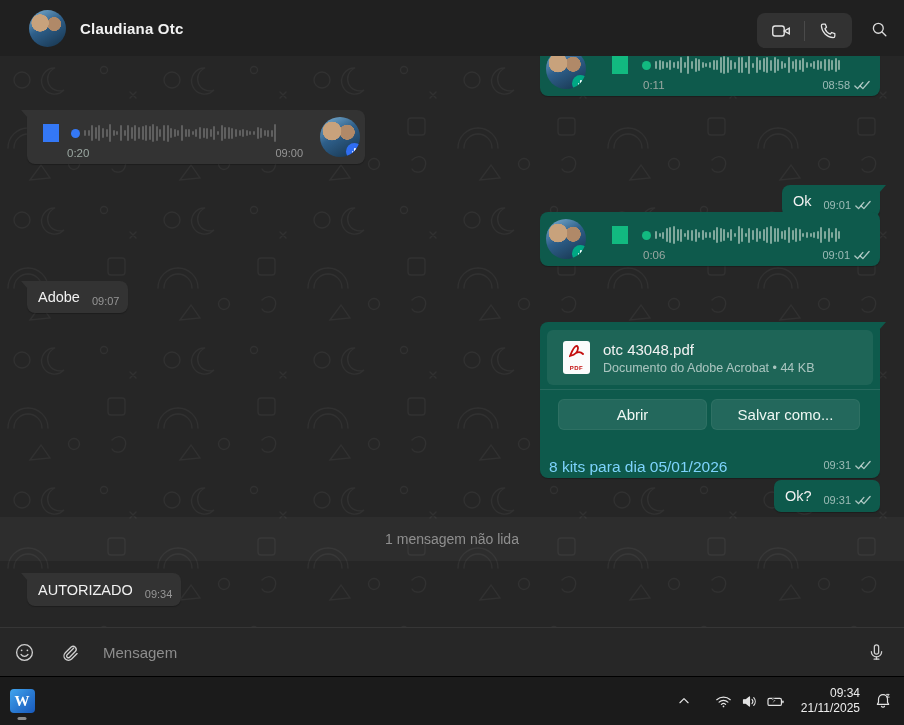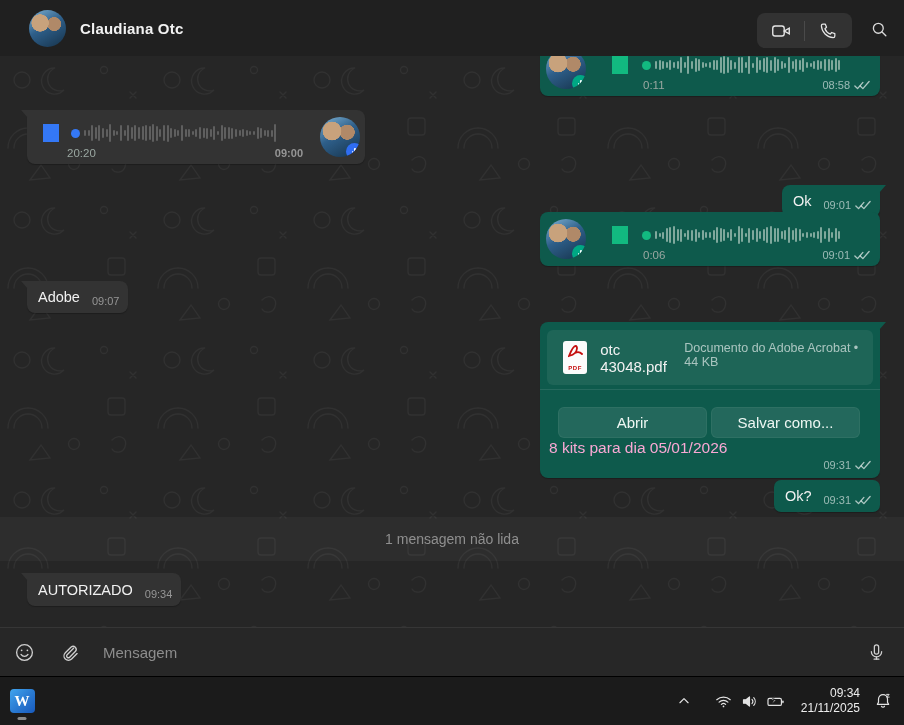--- a/index.html
+++ b/index.html
@@ -69,29 +69,29 @@
   .blue-accent  { color:#3478f6; fill:#3478f6; background:#3478f6; }
 
   
   .doc-bubble { width:340px; height:156px; }
   .doc-card { position:absolute; top:8px; left:7px; right:7px; height:55px;
     background:rgba(255,255,255,.065); border-radius:6px; display:flex; align-items:center; cursor:pointer; }
   .pdf-icon { width:27px; height:33px; background:#fbfbfb; border-radius:3px; margin:0 13px 0 16px;
     position:relative; display:flex; flex-direction:column; align-items:center; justify-content:flex-end; }
   .pdf-mark { position:absolute; top:4px; width:15px; height:13px; }
   .pdf-label { color:#c40d0d; font-size:6px; font-weight:700; letter-spacing:.5px; margin-bottom:3px; }
-  .doc-texts { display:flex; flex-direction:row; gap:3px; }
+  .doc-texts { display:flex; flex-direction:column; gap:3px; }
   .doc-name { color:#f2f2f2; font-size:15px; }
   .doc-meta { color:rgba(255,255,255,.62); font-size:12.5px; }
   .doc-hr { position:absolute; top:67px; left:0; right:0; height:1px; background:rgba(255,255,255,.10); }
-  .doc-btn-row { position:absolute; top:77px; left:18px; right:20px; display:flex; gap:4px;margin-top:8px; }
+  .doc-btn-row { position:absolute; top:77px; left:18px; right:20px; display:flex; gap:4px; }
   .doc-btn { flex:1; height:31px; background:rgba(255,255,255,.09); border:1px solid rgba(255,255,255,.05);
     border-radius:6px; color:#eef7f3; font-size:15px; display:flex; align-items:center; justify-content:center;
     cursor:pointer; font-family:inherit; }
-  .doc-caption { position:absolute; left:9px; top:117px; color:#f9a8d4; font-size:15.5px; }
+  .doc-caption { position:absolute; left:9px; top:136px; color:#7dd3fc; font-size:15.5px; }
   .doc-bubble .v-meta { bottom:7px; right:9px; }
 
   
   .unread-band { position:absolute; left:0; right:0; top:461px; height:44px;
     background:rgba(255,255,255,.035); display:flex; align-items:center; justify-content:center; }
   .unread-text { color:#8f8f8f; font-size:14px; }
 
   
   .composer { position:absolute; left:0; right:0; top:627px; height:49px; background:#272727;
     border-top:1px solid rgba(255,255,255,.07); display:flex; align-items:center; z-index:5; }
@@ -309,22 +309,22 @@
           <i style="height: 6.1px;"></i>
           <i style="height: 4.4px;"></i>
           <i style="height: 4.2px;"></i>
           <i style="height: 12.1px;"></i>
           <i style="height: 9.7px;"></i>
           <i style="height: 6.8px;"></i>
           <i style="height: 7px;"></i>
           <i style="height: 7px;"></i>
           <i style="height: 17.3px;"></i>
         </div>
-      <div class="duration" style="left:40px;">20:20</div>
-      <div class="v-meta" style="right:62px;font-weight:bold;">
+      <div class="duration" style="left:40px;">0:20</div>
+      <div class="v-meta" style="right:62px;">
         <span class="time">09:00</span>
       </div>
       <div class="avatar">
         <div class="mic-badge badge-blue">
           <svg class="icon" width="10" height="10" viewBox="0 0 24 24" fill="none" stroke="#fff" stroke-width="2.4" stroke-linecap="round">
               <rect x="9.5" y="2.5" width="5" height="11" rx="2.5" fill="#fff" stroke="none"></rect>
               <path d="M6 11a6 6 0 0 0 12 0"></path>
               <line x1="12" y1="17.5" x2="12" y2="21"></line>
             </svg>
         </div>

